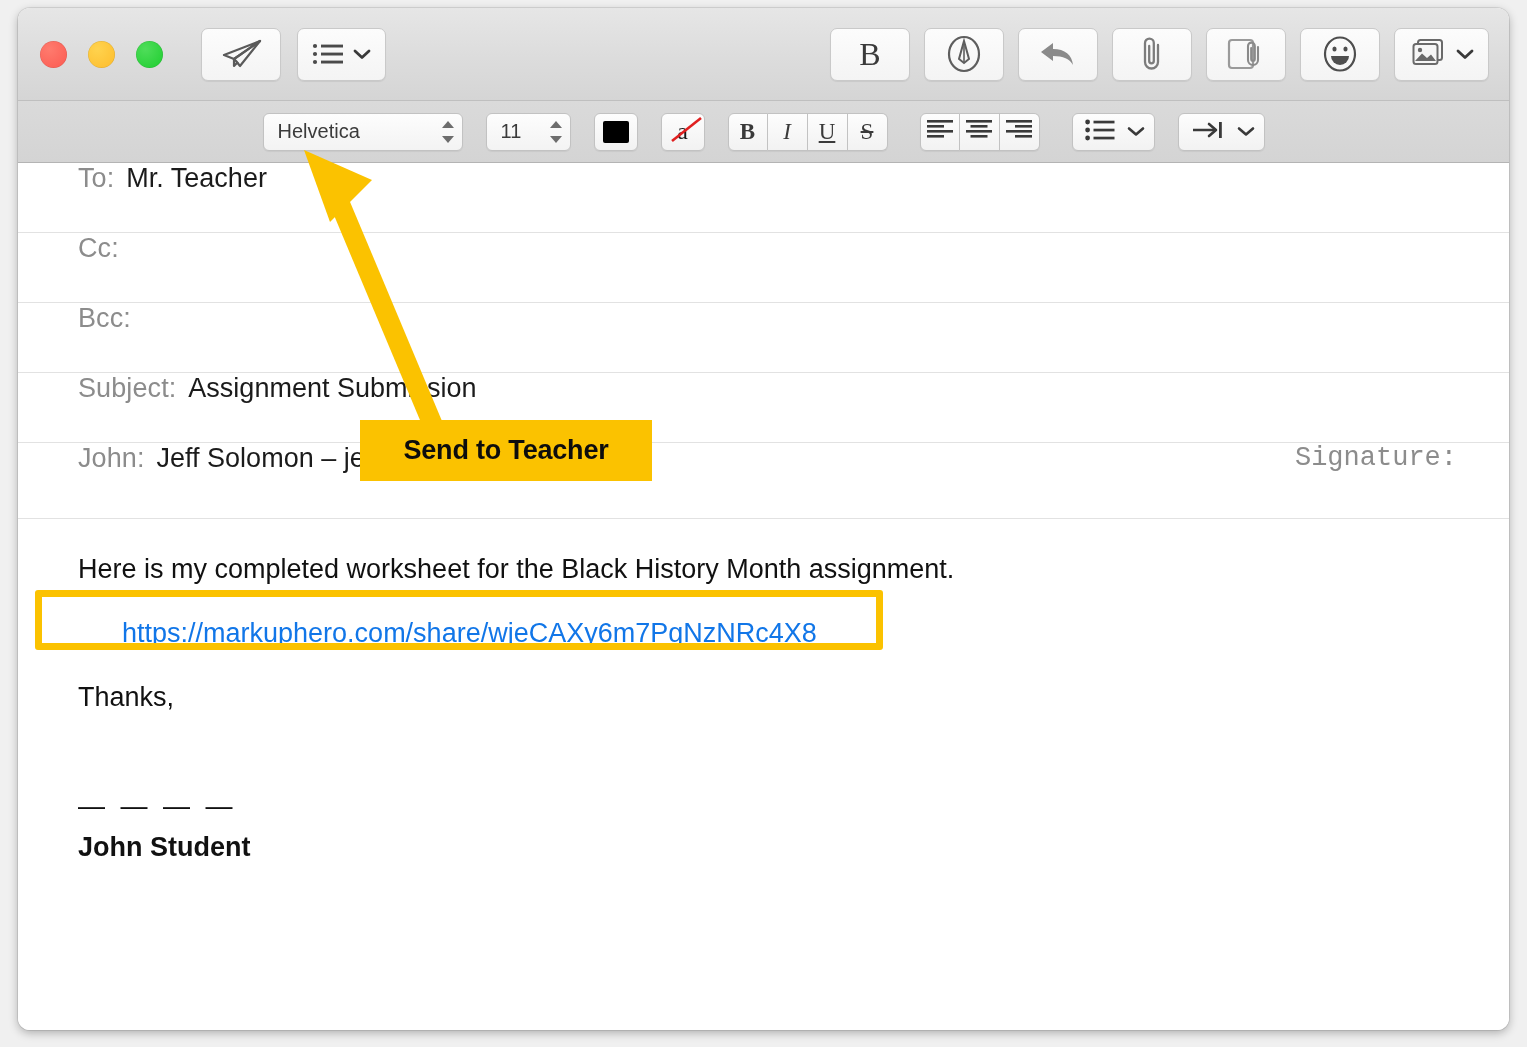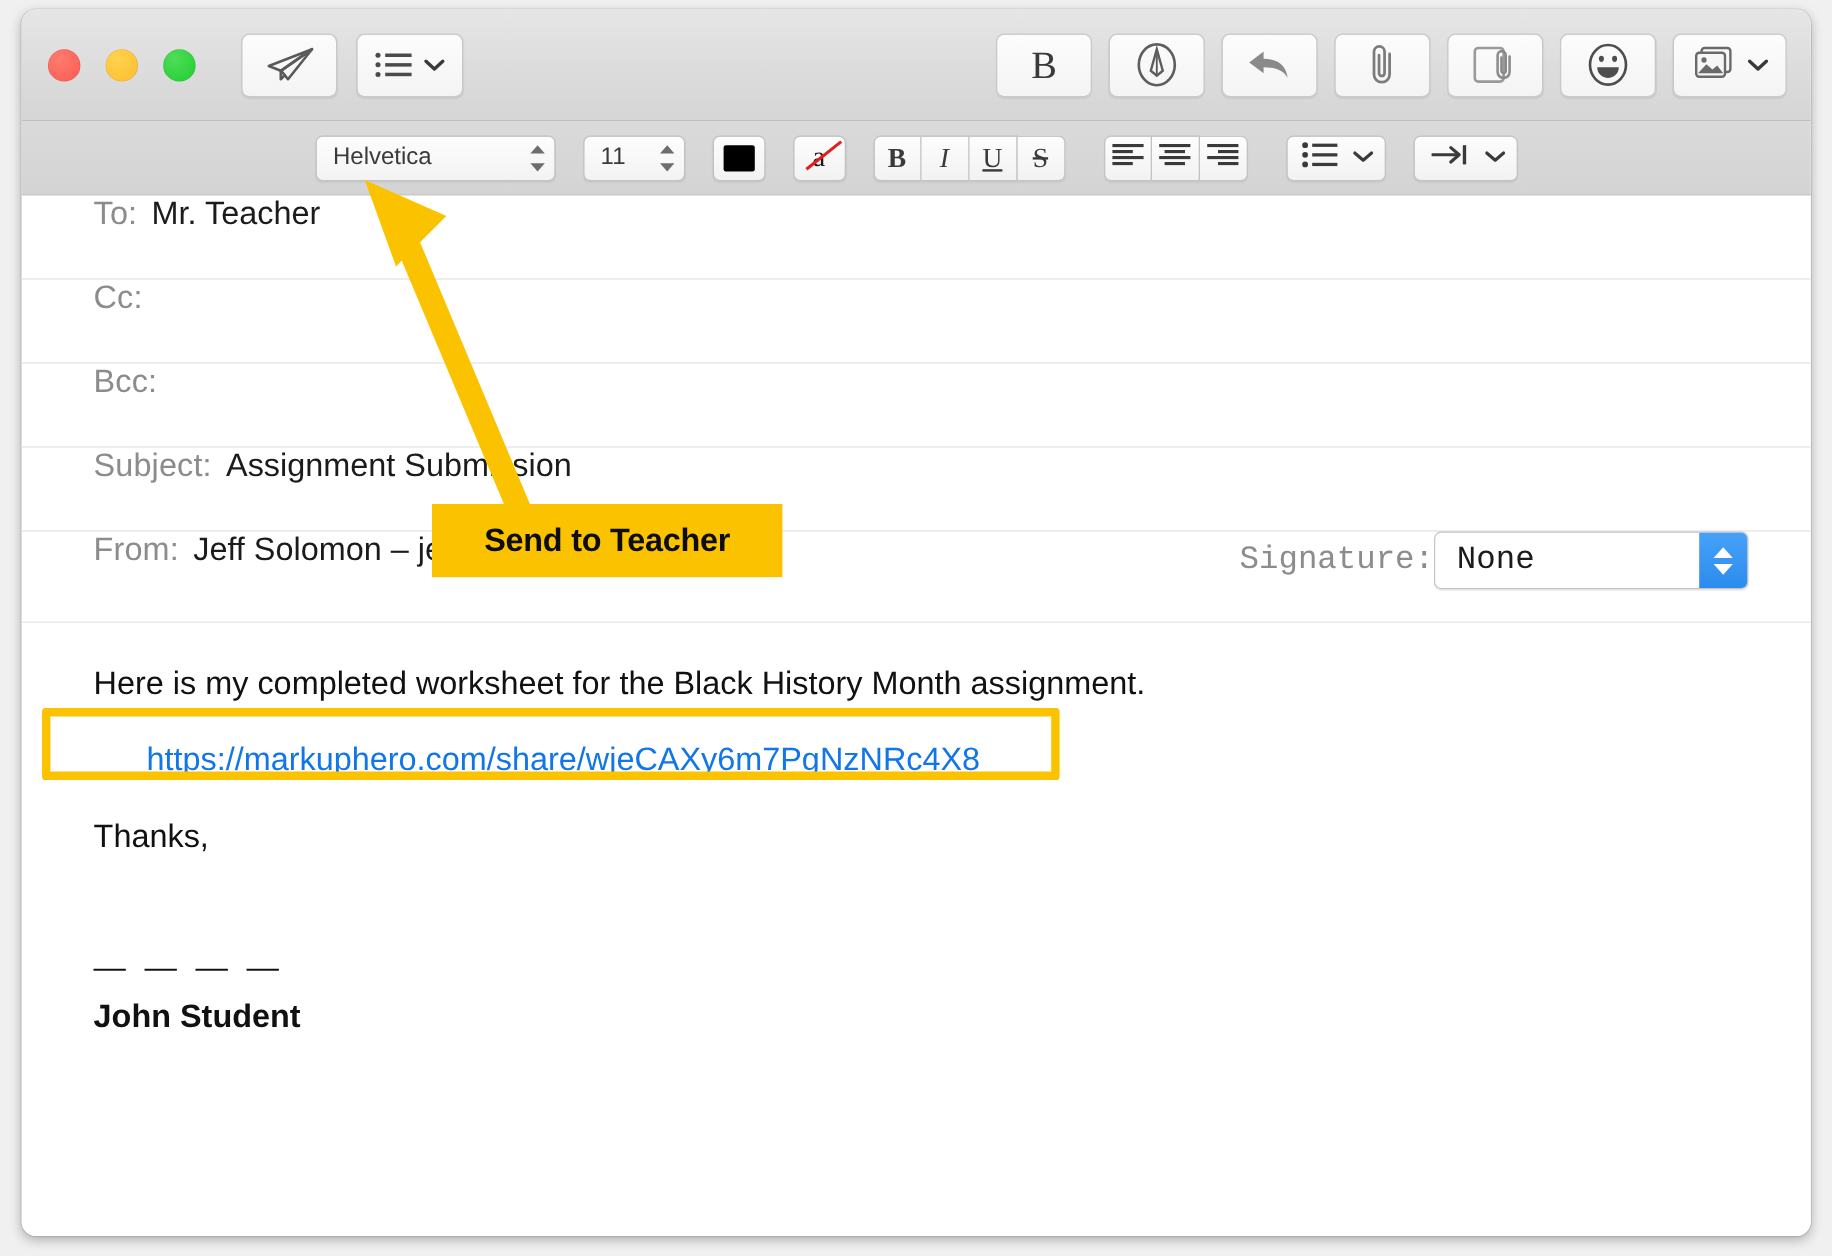--- a/index.html
+++ b/index.html
@@ -525,32 +525,25 @@
       <span class="hlabel">Bcc:</span>
       <span class="hvalue"></span>
     </div>
 
     <div class="hrow">
       <span class="hlabel">Subject:</span>
       <span class="hvalue">Assignment Submission</span>
     </div>
 
     <div class="hrow" id="row-from">
-      <span class="hlabel">From:</span>
+      <span class="hlabel">John:</span>
       <span class="hvalue">Jeff Solomon – jeff@markuphero.com</span>
 
       <div class="sig-wrap">
         <span class="sig-label">Signature:</span>
-        <div class="sig-select">
-          <span class="sig-value">None</span>
-          <span class="sig-arrows">
-            <span class="up"></span>
-              <span class="down"></span>
-          </span>
-        </div>
       </div>
     </div>
 
   </div>
 
   <div id="body">
 
     <div class="btext" id="p-intro">Here is my completed worksheet for the Black History Month assignment.</div>
 
     <div id="link-row">

